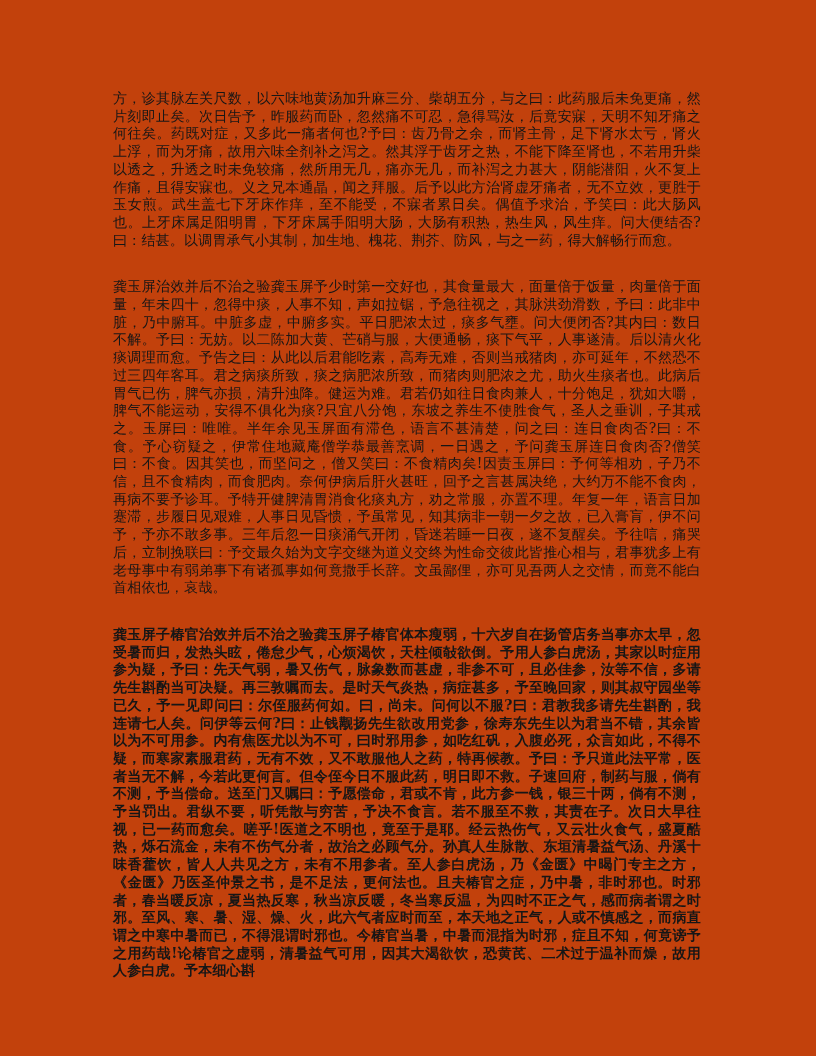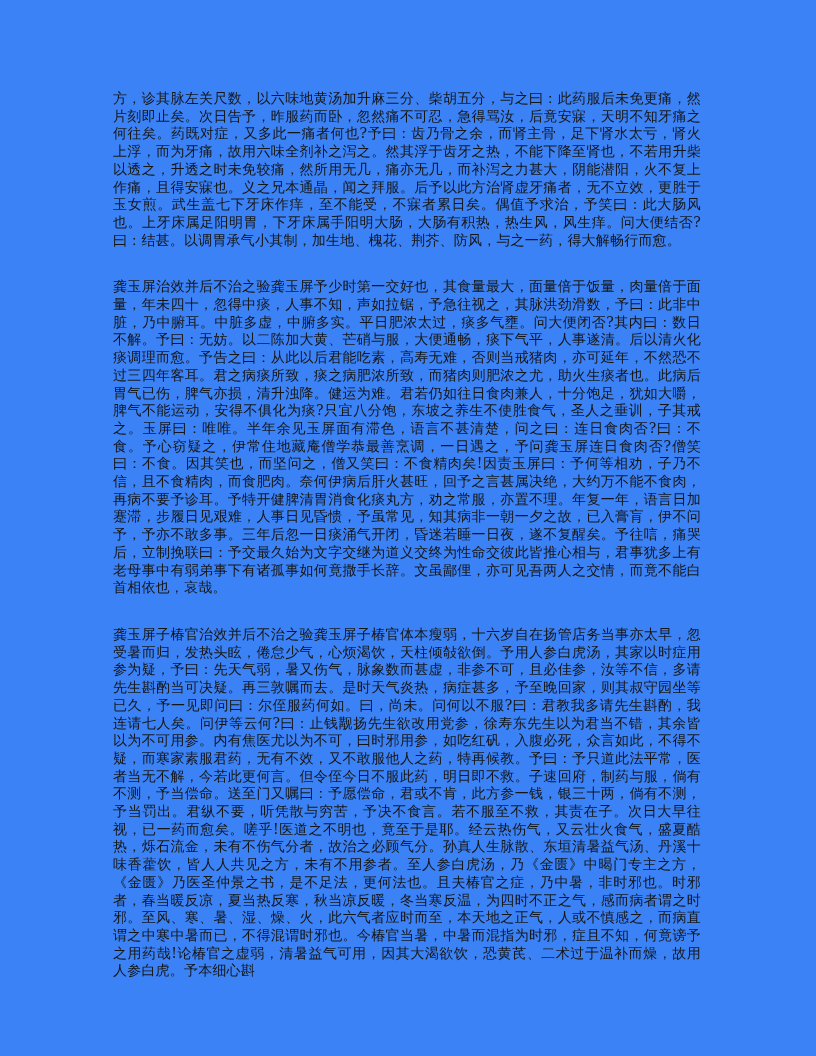--- a/index.html
+++ b/index.html
@@ -13,40 +13,41 @@
     position: relative;
     overflow: hidden;
     font-family: "DejaVu Serif", "Liberation Serif", serif;
   }
   .page {
     position: absolute;
     left: 0;
     top: 0;
     width: 816px;
     height: 1056px;
-    background: #3b82f6;
+    background: #c2410c;
   }
   .text-block {
     position: absolute;
     left: 113px;
     top: 90px;
     width: 588px;
   }
   .para {
     margin: 0 0 29px 0;
     font-size: 14px;
     line-height: 17.7px;
     color: #161616;
     text-align: justify;
     text-justify: inter-ideograph;
     letter-spacing: 0.2px;
     word-break: break-all;
   }
   .para:last-child {
     margin-bottom: 18px;
+    font-weight: bold;
   }
 </style>
 </head>
 <body>
 
 <div class="page">
   <div class="text-block">
     <p class="para">方，诊其脉左关尺数，以六味地黄汤加升麻三分、柴胡五分，与之曰：此药服后未免更痛，然片刻即止矣。次日告予，昨服药而卧，忽然痛不可忍，急得骂汝，后竟安寐，天明不知牙痛之何往矣。药既对症，又多此一痛者何也?予曰：齿乃骨之余，而肾主骨，足下肾水太亏，肾火上浮，而为牙痛，故用六味全剂补之泻之。然其浮于齿牙之热，不能下降至肾也，不若用升柴以透之，升透之时未免较痛，然所用无几，痛亦无几，而补泻之力甚大，阴能潜阳，火不复上作痛，且得安寐也。义之兄本通晶，闻之拜服。后予以此方治肾虚牙痛者，无不立效，更胜于玉女煎。武生盖七下牙床作痒，至不能受，不寐者累日矣。偶值予求治，予笑曰：此大肠风也。上牙床属足阳明胃，下牙床属手阳明大肠，大肠有积热，热生风，风生痒。问大便结否?曰：结甚。以调胃承气小其制，加生地、槐花、荆芥、防风，与之一药，得大解畅行而愈。</p>
     <p class="para">龚玉屏治效并后不治之验龚玉屏予少时第一交好也，其食量最大，面量倍于饭量，肉量倍于面量，年未四十，忽得中痰，人事不知，声如拉锯，予急往视之，其脉洪劲滑数，予曰：此非中脏，乃中腑耳。中脏多虚，中腑多实。平日肥浓太过，痰多气壅。问大便闭否?其内曰：数日不解。予曰：无妨。以二陈加大黄、芒硝与服，大便通畅，痰下气平，人事遂清。后以清火化痰调理而愈。予告之曰：从此以后君能吃素，高寿无难，否则当戒猪肉，亦可延年，不然恐不过三四年客耳。君之病痰所致，痰之病肥浓所致，而猪肉则肥浓之尤，助火生痰者也。此病后胃气已伤，脾气亦损，清升浊降。健运为难。君若仍如往日食肉兼人，十分饱足，犹如大嚼，脾气不能运动，安得不俱化为痰?只宜八分饱，东坡之养生不使胜食气，圣人之垂训，子其戒之。玉屏曰：唯唯。半年余见玉屏面有滞色，语言不甚清楚，问之曰：连日食肉否?曰：不食。予心窃疑之，伊常住地藏庵僧学恭最善烹调，一日遇之，予问龚玉屏连日食肉否?僧笑曰：不食。因其笑也，而坚问之，僧又笑曰：不食精肉矣!因责玉屏曰：予何等相劝，子乃不信，且不食精肉，而食肥肉。奈何伊病后肝火甚旺，回予之言甚属决绝，大约万不能不食肉，再病不要予诊耳。予特开健脾清胃消食化痰丸方，劝之常服，亦置不理。年复一年，语言日加蹇滞，步履日见艰难，人事日见昏愦，予虽常见，知其病非一朝一夕之故，已入膏肓，伊不问予，予亦不敢多事。三年后忽一日痰涌气开闭，昏迷若睡一日夜，遂不复醒矣。予往唁，痛哭后，立制挽联曰：予交最久始为文字交继为道义交终为性命交彼此皆推心相与，君事犹多上有老母事中有弱弟事下有诸孤事如何竟撒手长辞。文虽鄙俚，亦可见吾两人之交情，而竟不能白首相依也，哀哉。</p>
     <p class="para">龚玉屏子椿官治效并后不治之验龚玉屏子椿官体本瘦弱，十六岁自在扬管店务当事亦太早，忽受暑而归，发热头眩，倦怠少气，心烦渴饮，天柱倾敧欲倒。予用人参白虎汤，其家以时症用参为疑，予曰：先天气弱，暑又伤气，脉象数而甚虚，非参不可，且必佳参，汝等不信，多请先生斟酌当可决疑。再三敦嘱而去。是时天气炎热，病症甚多，予至晚回家，则其叔守园坐等已久，予一见即问曰：尔侄服药何如。曰，尚未。问何以不服?曰：君教我多请先生斟酌，我连请七人矣。问伊等云何?曰：止钱觏扬先生欲改用党参，徐寿东先生以为君当不错，其余皆以为不可用参。内有焦医尤以为不可，曰时邪用参，如吃红矾，入腹必死，众言如此，不得不疑，而寒家素服君药，无有不效，又不敢服他人之药，特再候教。予曰：予只道此法平常，医者当无不解，今若此更何言。但令侄今日不服此药，明日即不救。子速回府，制药与服，倘有不测，予当偿命。送至门又嘱曰：予愿偿命，君或不肯，此方参一钱，银三十两，倘有不测，予当罚出。君纵不要，听凭散与穷苦，予决不食言。若不服至不救，其责在子。次日大早往视，已一药而愈矣。嗟乎!医道之不明也，竟至于是耶。经云热伤气，又云壮火食气，盛夏酷热，烁石流金，未有不伤气分者，故治之必顾气分。孙真人生脉散、东垣清暑益气汤、丹溪十味香藿饮，皆人人共见之方，未有不用参者。至人参白虎汤，乃《金匮》中暍门专主之方，《金匮》乃医圣仲景之书，是不足法，更何法也。且夫椿官之症，乃中暑，非时邪也。时邪者，春当暖反凉，夏当热反寒，秋当凉反暖，冬当寒反温，为四时不正之气，感而病者谓之时邪。至风、寒、暑、湿、燥、火，此六气者应时而至，本天地之正气，人或不慎感之，而病直谓之中寒中暑而已，不得混谓时邪也。今椿官当暑，中暑而混指为时邪，症且不知，何竟谤予之用药哉!论椿官之虚弱，清暑益气可用，因其大渴欲饮，恐黄芪、二术过于温补而燥，故用人参白虎。予本细心斟</p>

